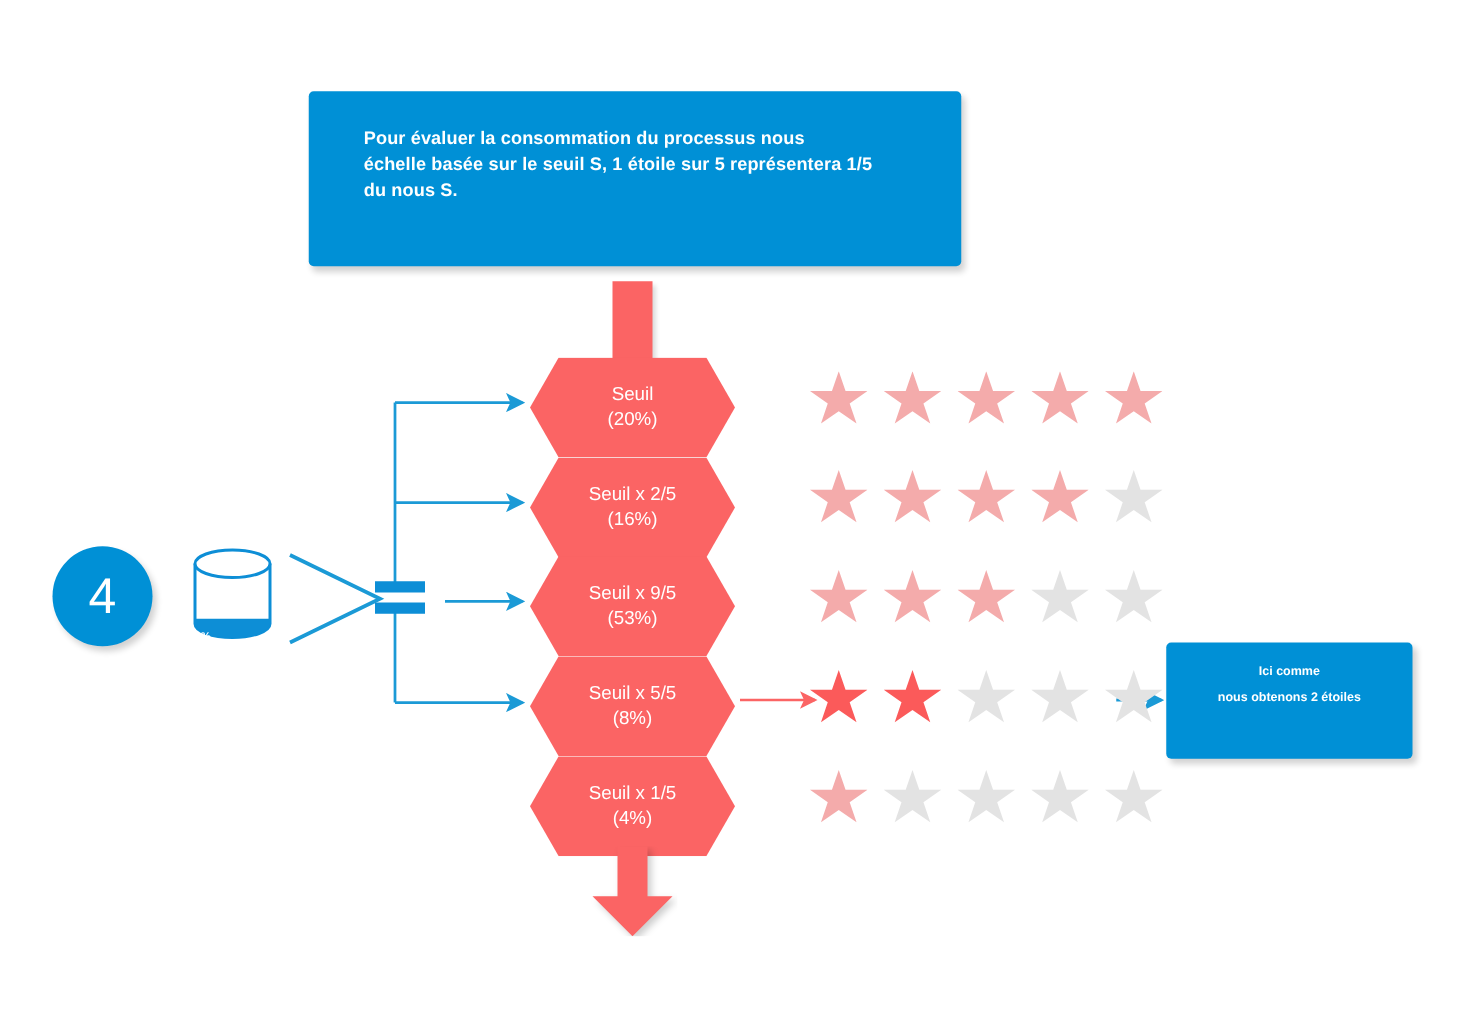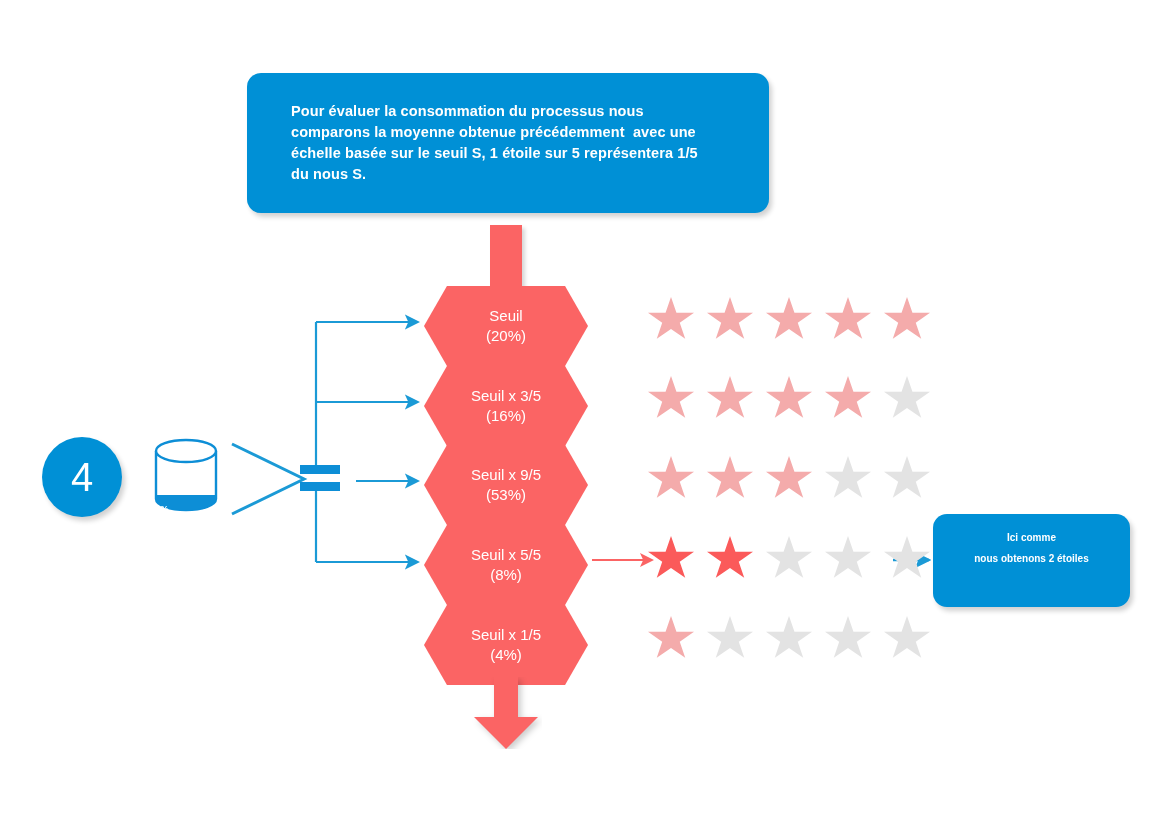--- a/index.html
+++ b/index.html
@@ -17,21 +17,21 @@
     width: 1169px;
     height: 825px;
     background: #ffffff;
     overflow: hidden;
   }
   .abs { position: absolute; }
 
   
   .callout {
     background: #0090d6;
-    border-radius: 14px;
+    border-radius: 4px;
     color: #ffffff;
     box-sizing: border-box;
     box-shadow: 3px 4px 5px rgba(0,0,0,0.18);
   }
   #top-callout {
     left: 247px; top: 73px;
     width: 522px; height: 140px;
     padding: 28px 30px 0 44px;
     font-size: 14.5px;
     line-height: 21px;
@@ -158,21 +158,20 @@
 
     <path d="M316,562 L418,562" stroke="#1b9ad6" stroke-width="2.2" fill="none" marker-end="url(#arrowBlue)"></path>
 
     <path d="M893,560 L929,560" stroke="#1b9ad6" stroke-width="2.4" fill="none" marker-end="url(#arrowBlue)"></path>
 
     <path d="M592,560 L652,560" stroke="#fb6464" stroke-width="2" fill="none" marker-end="url(#arrowRed)"></path>
   </svg>
 
   <div class="callout abs" id="top-callout">
     <span class="line">Pour évaluer la consommation du processus nous</span>
-    <span class="line">comparons la moyenne obtenue précédemment  avec une</span>
     <span class="line">échelle basée sur le seuil S, 1 étoile sur 5 représentera 1/5</span>
     <span class="line">du nous S.</span>
   </div>
 
   <div class="abs" id="stem-top"></div>
 
   <div class="abs" id="circle-badge">
     <span>4</span>
   </div>
 
@@ -207,21 +206,21 @@
   </div>
 
   <div class="hex-wrap" style="top:286px">
     <div class="hex">
       <span class="l1">Seuil</span>
       <span class="l2">(20%)</span>
     </div>
   </div>
   <div class="hex-wrap" style="top:366px">
     <div class="hex">
-      <span class="l1">Seuil x 3/5</span>
+      <span class="l1">Seuil x 2/5</span>
       <span class="l2">(16%)</span>
     </div>
   </div>
   <div class="hex-wrap" style="top:445px">
     <div class="hex">
       <span class="l1">Seuil x 9/5</span>
       <span class="l2">(53%)</span>
     </div>
   </div>
   <div class="hex-wrap" style="top:525px">

